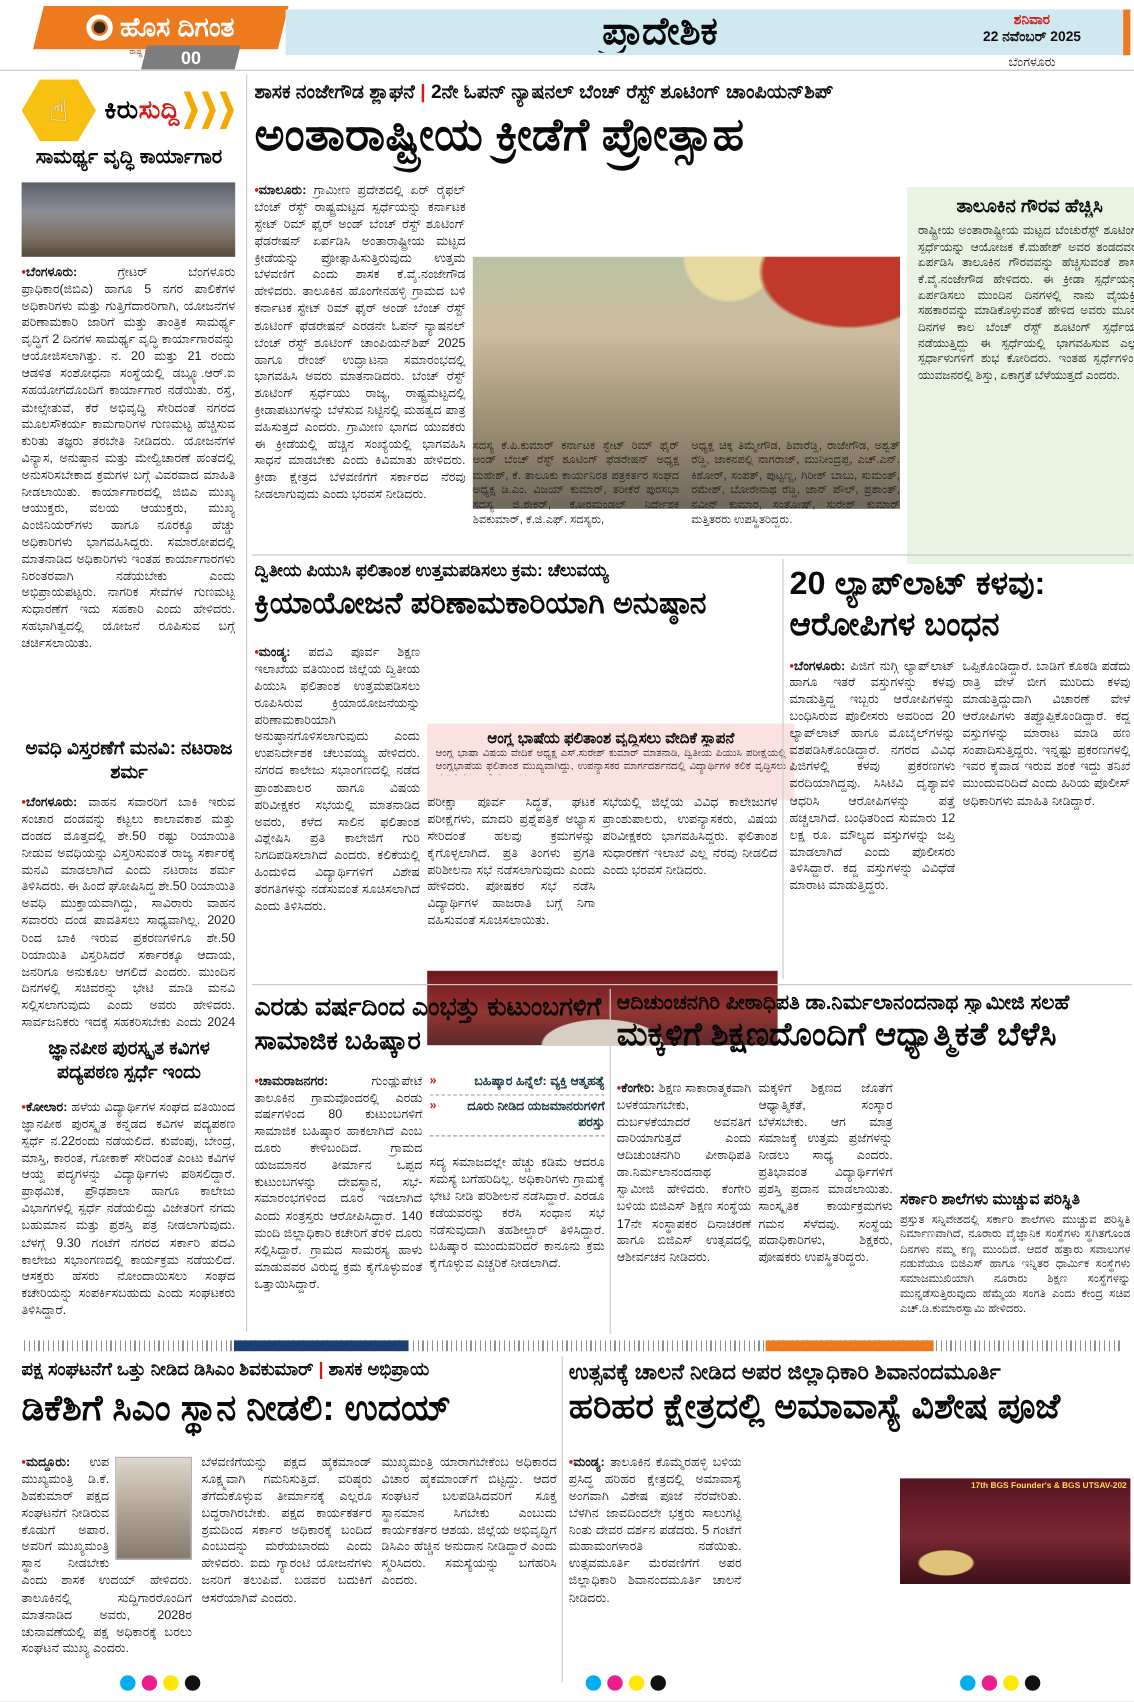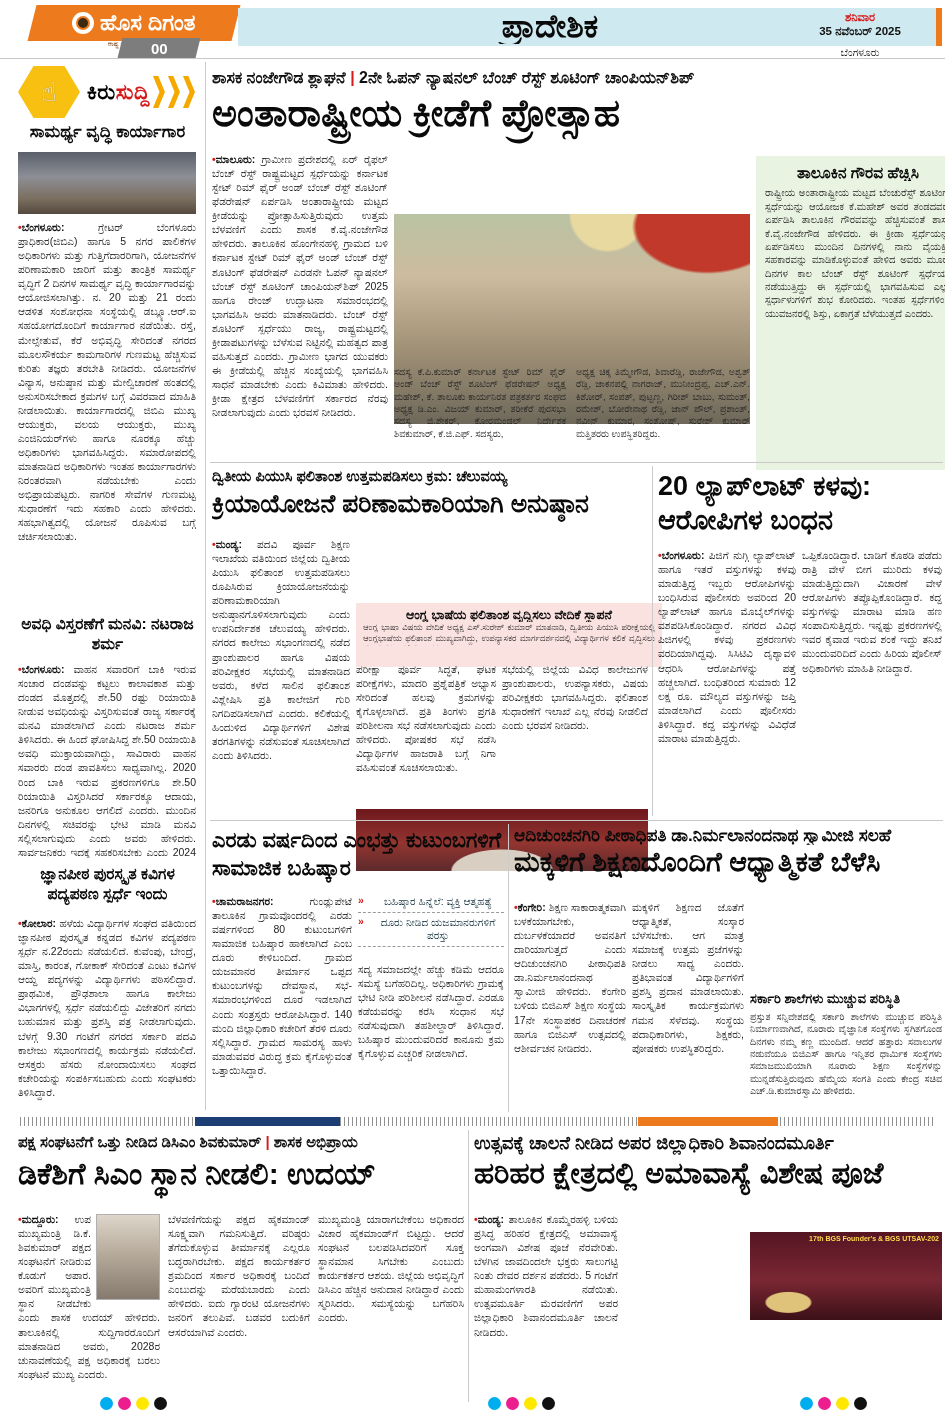--- a/index.html
+++ b/index.html
@@ -19,21 +19,21 @@
   .photo{overflow:hidden;position:relative}
   .greenbox{background:#e9f3e2;padding:8px 9px;overflow:hidden}
   .pinkbox{background:#fae2e0;padding:5px 7px;overflow:hidden}
   .masthead-skew{transform:skewX(-14deg);background:#ee7a1e;display:flex;align-items:center;justify-content:center}
   .masthead-inner{transform:skewX(14deg);color:#fff;font-weight:bold;display:flex;align-items:center;gap:6px}
   .edition-skew{transform:skewX(-14deg);background:#7d7d7d;display:flex;align-items:center;justify-content:center}
   .band{background:#cfe9f1}
   .hex{width:62px;height:52px;background:#f8c011;clip-path:polygon(25% 0,75% 0,100% 50%,75% 100%,25% 100%,0 50%);display:flex;align-items:center;justify-content:center}
   .chev{display:inline-block;width:12px;height:32px;background:#f5a800;clip-path:polygon(0 0,45% 0,100% 50%,45% 100%,0 100%,55% 50%);margin-left:3px}
   .badge-label{font-weight:bold;font-size:21px;letter-spacing:.5px}
-  .bullet-item{font-size:10.5px;font-weight:normal;color:#17333f;line-height:1.25;padding:3px 0 4px 14px;border-bottom:1px dashed #9a9a9a;position:relative;text-align:center}
+  .bullet-item{font-size:10.5px;font-weight:bold;color:#17333f;line-height:1.25;padding:3px 0 4px 14px;border-bottom:1px dashed #9a9a9a;position:relative;text-align:right}
   .bullet-item::before{content:"\00BB";color:#d61a1a;position:absolute;left:0;top:2px;font-weight:bold}
   .hatch{background:repeating-linear-gradient(90deg,#8f8f8f 0 1px,transparent 1px 4px)}
   .dot{width:13px;height:13px;border-radius:50%;display:inline-block;margin-right:5px}
   .logo-circle{width:22px;height:22px;border-radius:50%;background:#fff;display:inline-flex;align-items:center;justify-content:center}
   .logo-dot{width:10px;height:10px;border-radius:50%;background:#3a2a12;border:2px solid #ee7a1e}
   .portrait{float:right;width:62px;height:84px;margin:2px 0 3px 5px;background:linear-gradient(180deg,#ddd6ca 0%,#b7ab9c 45%,#857a6d 100%);border:1px solid #b0b0b0}
 </style>
 </head>
 <body>
 
@@ -47,21 +47,21 @@
       <span style="font-size:22px">ಹೊಸ ದಿಗಂತ</span>
     </div>
   </div>
   <div class="abs" style="left:72px;top:40px;width:120px;height:10px;font-size:6.5px;color:#6b2f00;text-align:center;overflow:hidden">ರಾಷ್ಟ್ರ ಜಾಗೃತಿಯ ದೈನಿಕ</div>
   <div class="abs edition-skew" style="left:120px;top:38px;width:78px;height:20px">
     <span style="transform:skewX(14deg);color:#fff;font-weight:bold;font-size:15px">00</span>
   </div>
   <div class="abs band" style="left:238px;top:8px;width:700px;height:38px"></div>
   <div class="abs hl center" style="left:330px;top:10px;width:440px;font-size:32px;line-height:1.05">ಪ್ರಾದೇಶಿಕ</div>
   <div class="abs center" style="left:790px;top:11px;width:140px;font-size:11.5px;font-weight:bold;color:#d61a1a;overflow:hidden">ಶನಿವಾರ</div>
-  <div class="abs center" style="left:790px;top:25px;width:140px;font-size:11.5px;font-weight:bold;color:#111;overflow:hidden">35 ನವೆಂಬರ್ 2025</div>
+  <div class="abs center" style="left:790px;top:25px;width:140px;font-size:11.5px;font-weight:bold;color:#111;overflow:hidden">22 ನವೆಂಬರ್ 2025</div>
   <div class="abs center" style="left:790px;top:46px;width:140px;font-size:10.5px;color:#222;overflow:hidden">ಬೆಂಗಳೂರು</div>
   <div class="abs" style="left:936px;top:8px;width:6px;height:38px;background:#ee7a1e"></div>
   <div class="abs rule-h" style="left:0;top:58px;width:945px"></div>
 
   <div class="abs" style="left:18px;top:66px;width:182px;height:52px;display:flex;align-items:center">
     <div class="hex">
         <span style="font-size:26px;color:#fff;text-shadow:0 0 1px #6b4b00">☝</span>
       </div>
     <span class="badge-label" style="margin-left:7px">ಕಿರು</span>
     <span class="badge-label red">ಸುದ್ದಿ</span>

